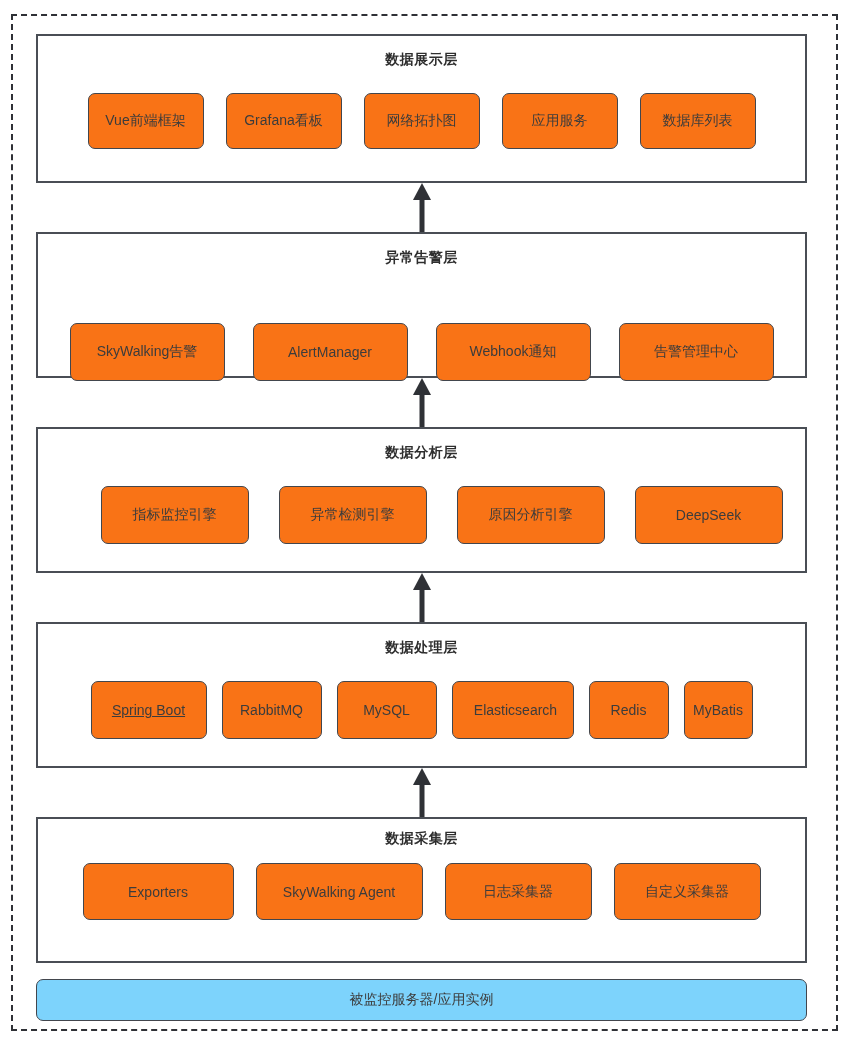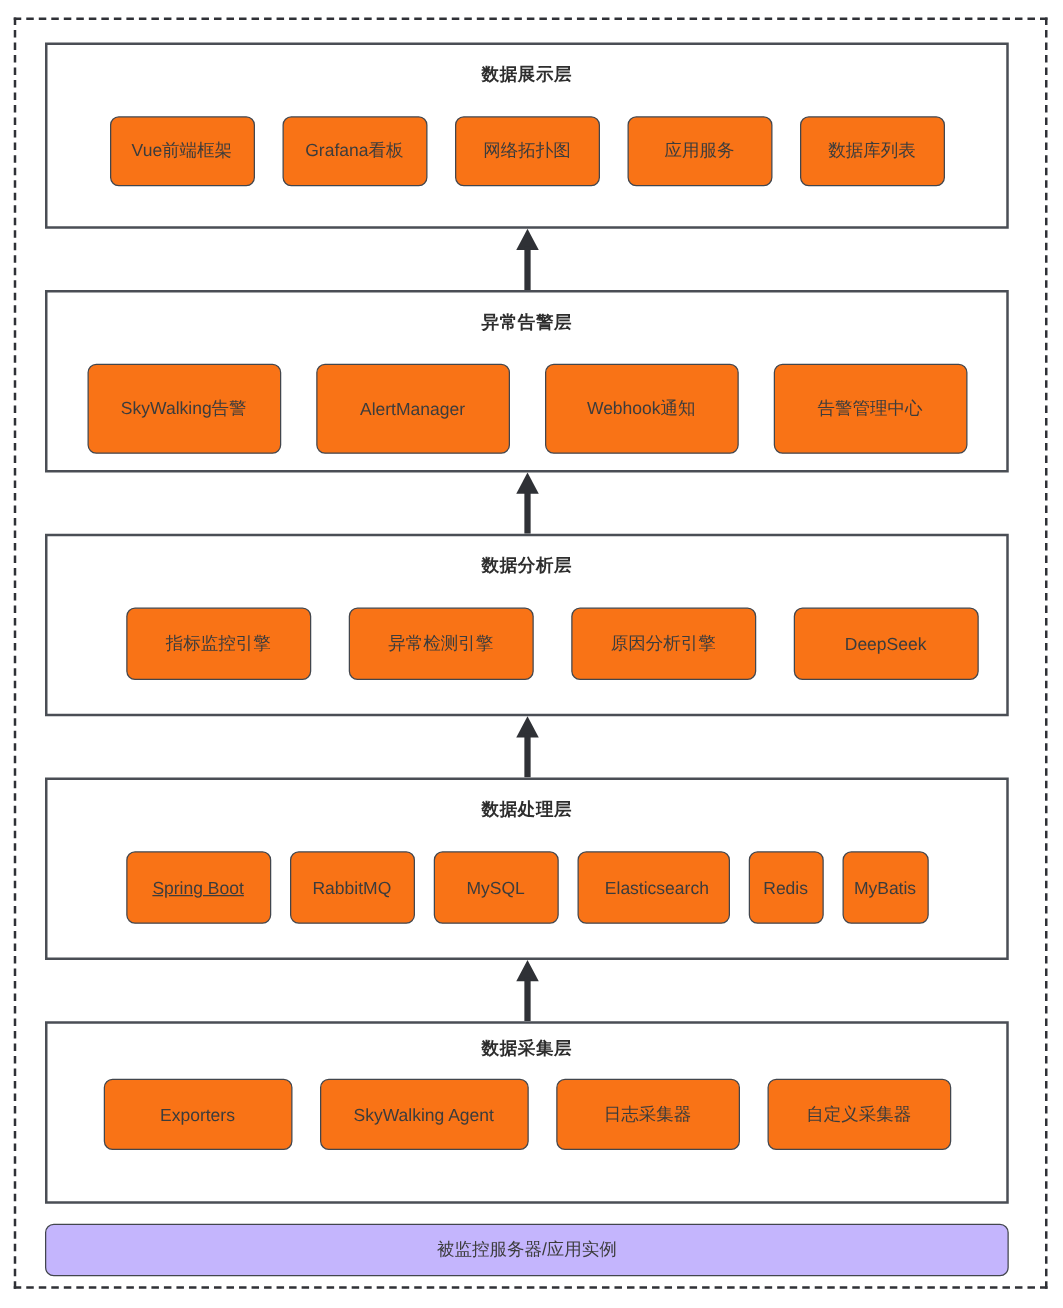--- a/index.html
+++ b/index.html
@@ -82,36 +82,36 @@
 
   
   .layer-presentation { height: 149px; }
   .layer-presentation .layer-title { margin-top: 15px; }
   .layer-presentation .node-row { margin-top: 24px; gap: 22px; }
   .layer-presentation .node { width: 116px; height: 56px; }
 
   .layer-alert { height: 146px; }
   .layer-alert .layer-title { margin-top: 15px; }
   .layer-alert .node-row { margin-top: 24px; gap: 28px; }
-  .layer-alert .node { width: 155px; height: 72px; }
+  .layer-alert .node { width: 155px; height: 58px; margin-top: 32px; }
 
   .layer-analysis { height: 146px; }
   .layer-analysis .layer-title { margin-top: 15px; }
   .layer-analysis .node-row { margin-top: 24px; gap: 30px; padding-left: 40px; }
   .layer-analysis .node { width: 148px; height: 58px; }
 
   .layer-processing { height: 146px; }
   .layer-processing .layer-title { margin-top: 15px; }
   .layer-processing .node-row { margin-top: 24px; gap: 15px; }
   .layer-processing .node { height: 58px; }
   .layer-processing .node.w-spring { width: 116px; text-decoration: underline; }
   .layer-processing .node.w-rabbit { width: 100px; }
   .layer-processing .node.w-mysql  { width: 100px; }
   .layer-processing .node.w-es     { width: 122px; padding-left: 16px; }
-  .layer-processing .node.w-redis  { width: 60px; }
+  .layer-processing .node.w-redis  { width: 80px; }
   .layer-processing .node.w-mybatis{ width: 69px; }
 
   .layer-collection { height: 146px; }
   .layer-collection .layer-title { margin-top: 11px; }
   .layer-collection .node-row { margin-top: 15px; }
   .layer-collection .node { height: 57px; }
   .layer-collection .node.w-exporters { width: 151px; }
   .layer-collection .node.w-skyagent  { width: 167px; }
   .layer-collection .node.w-logcol    { width: 147px; }
   .layer-collection .node.w-customcol { width: 147px; }
@@ -157,21 +157,21 @@
     width: 771px;
   }
 
   
   .target-box {
     box-sizing: border-box;
     width: 771px;
     height: 42px;
     border: 1.6px solid #42464d;
     border-radius: 7px;
-    background: #c4b5fd;
+    background: #7dd3fc;
     display: flex;
     align-items: center;
     justify-content: center;
     font-size: 14px;
     color: #3c3c3c;
   }
 </style>
 </head>
 <body>
 

